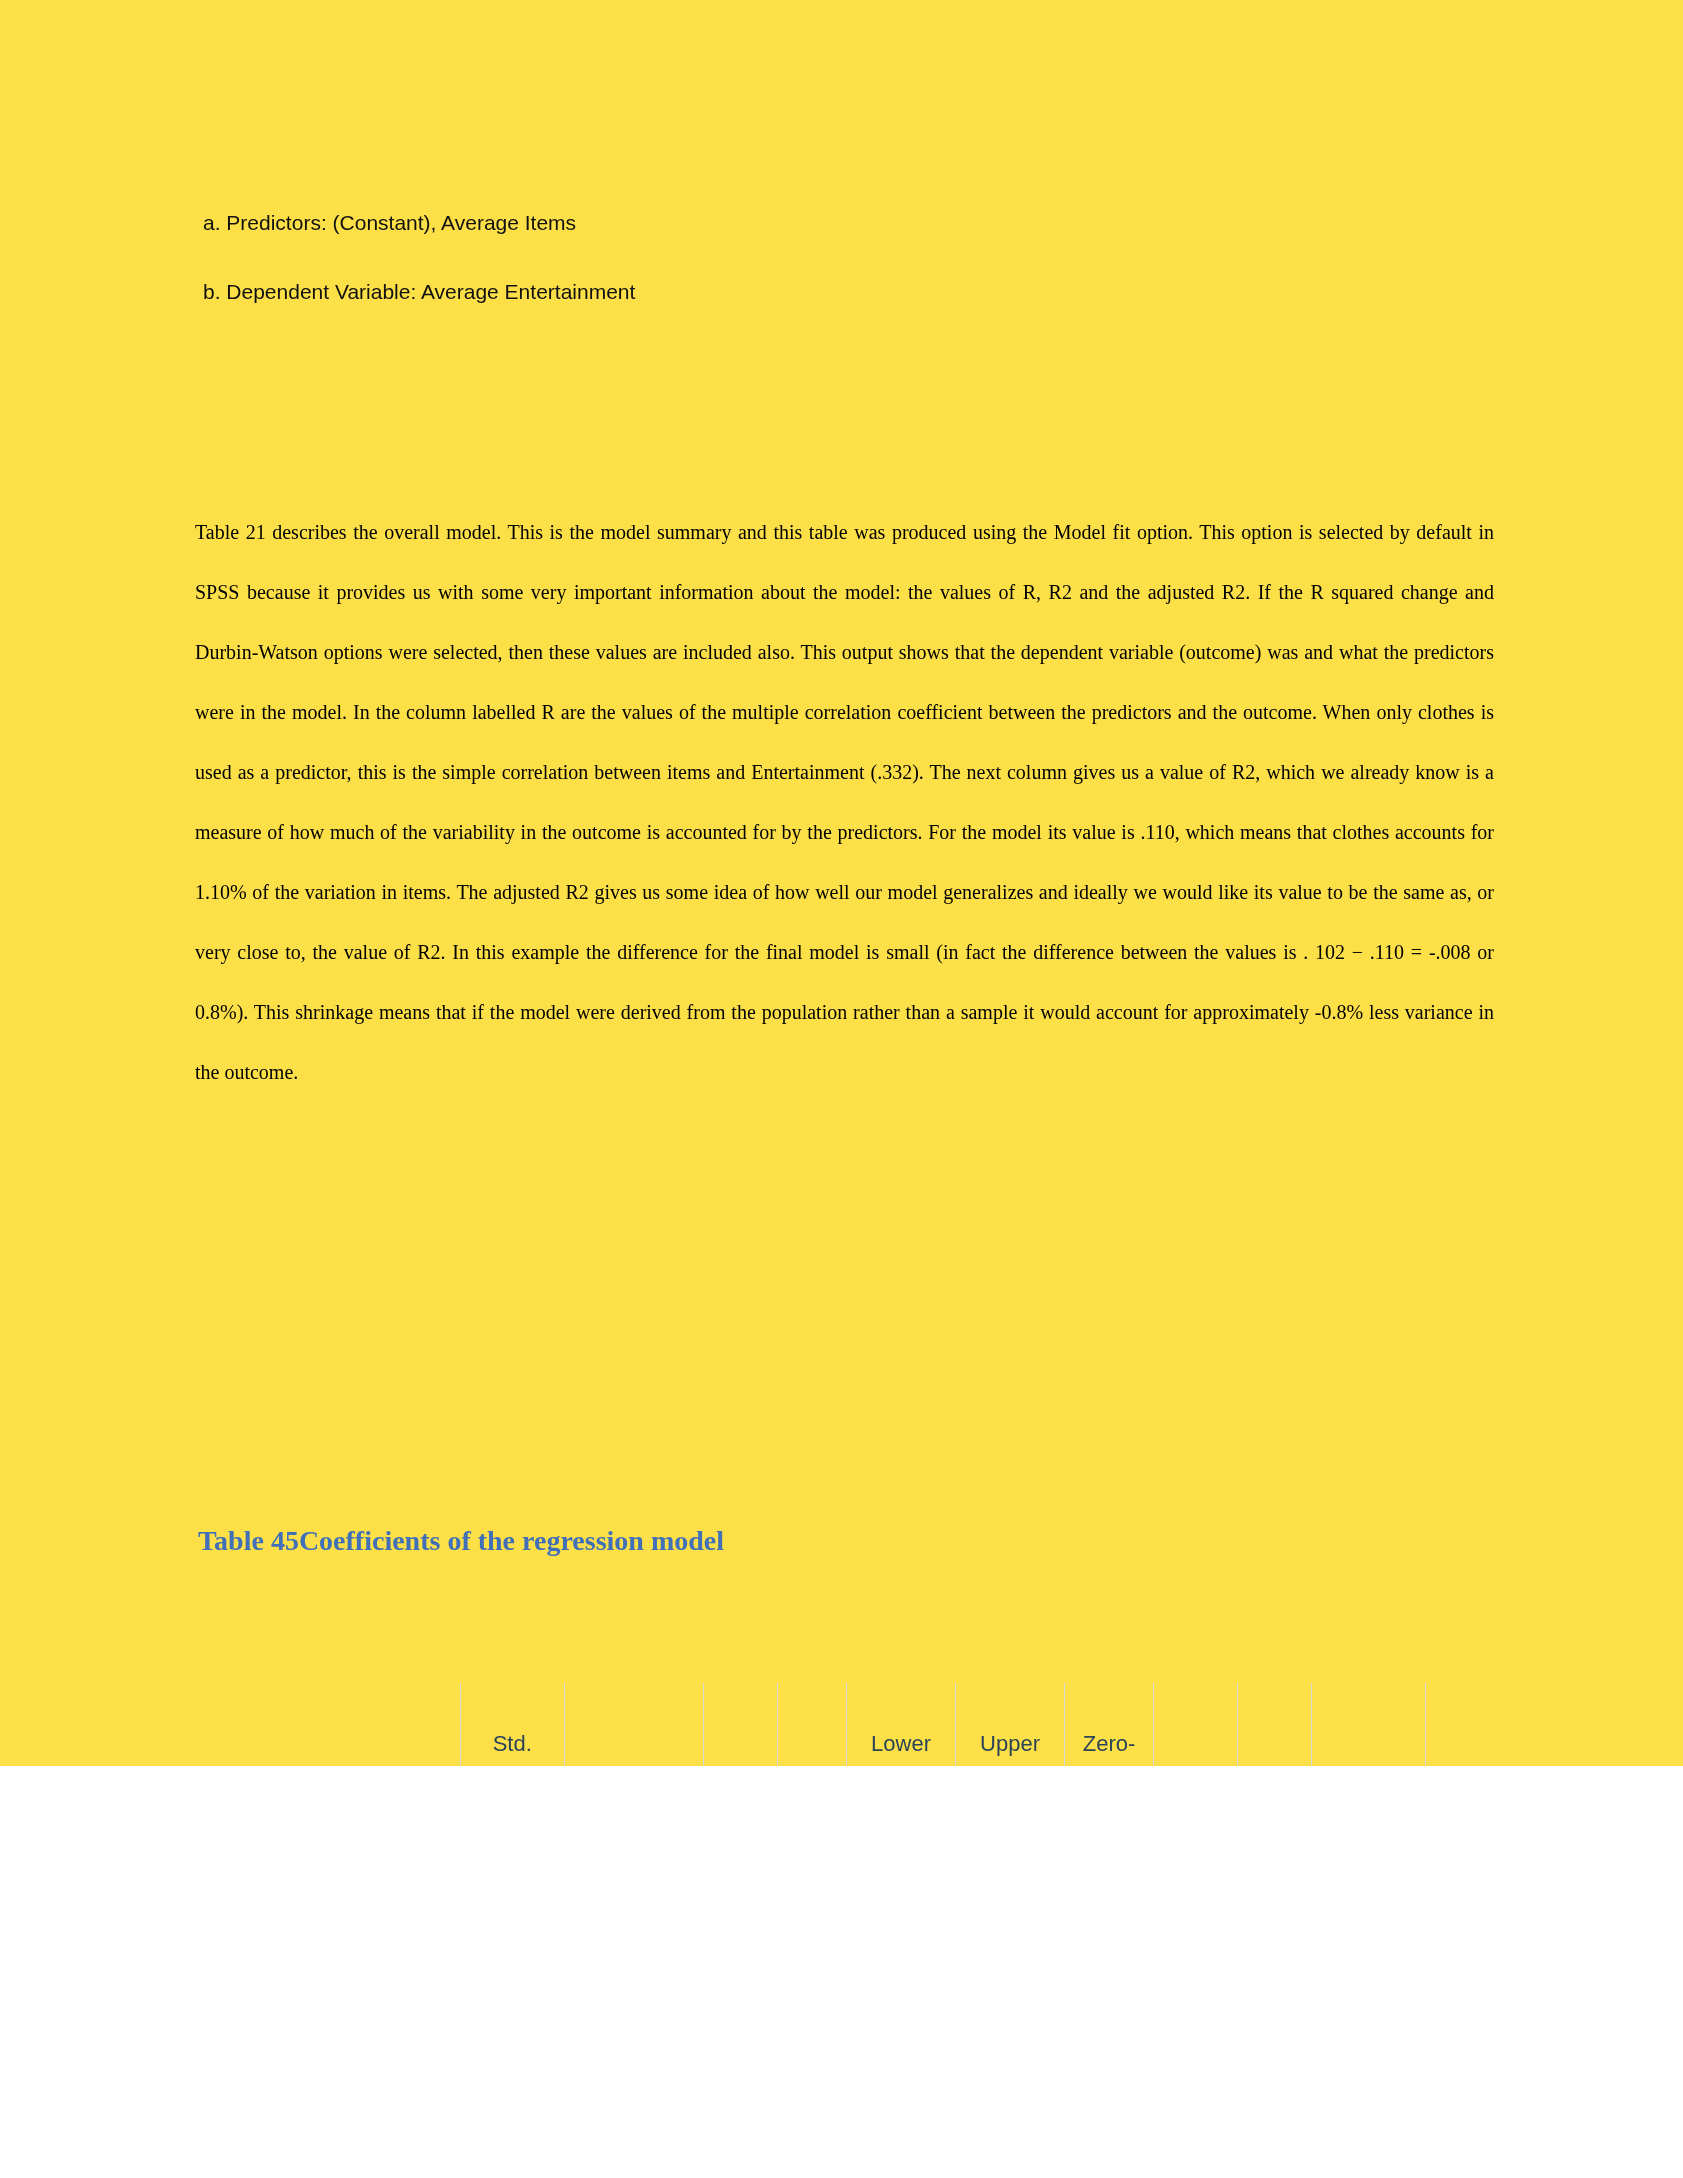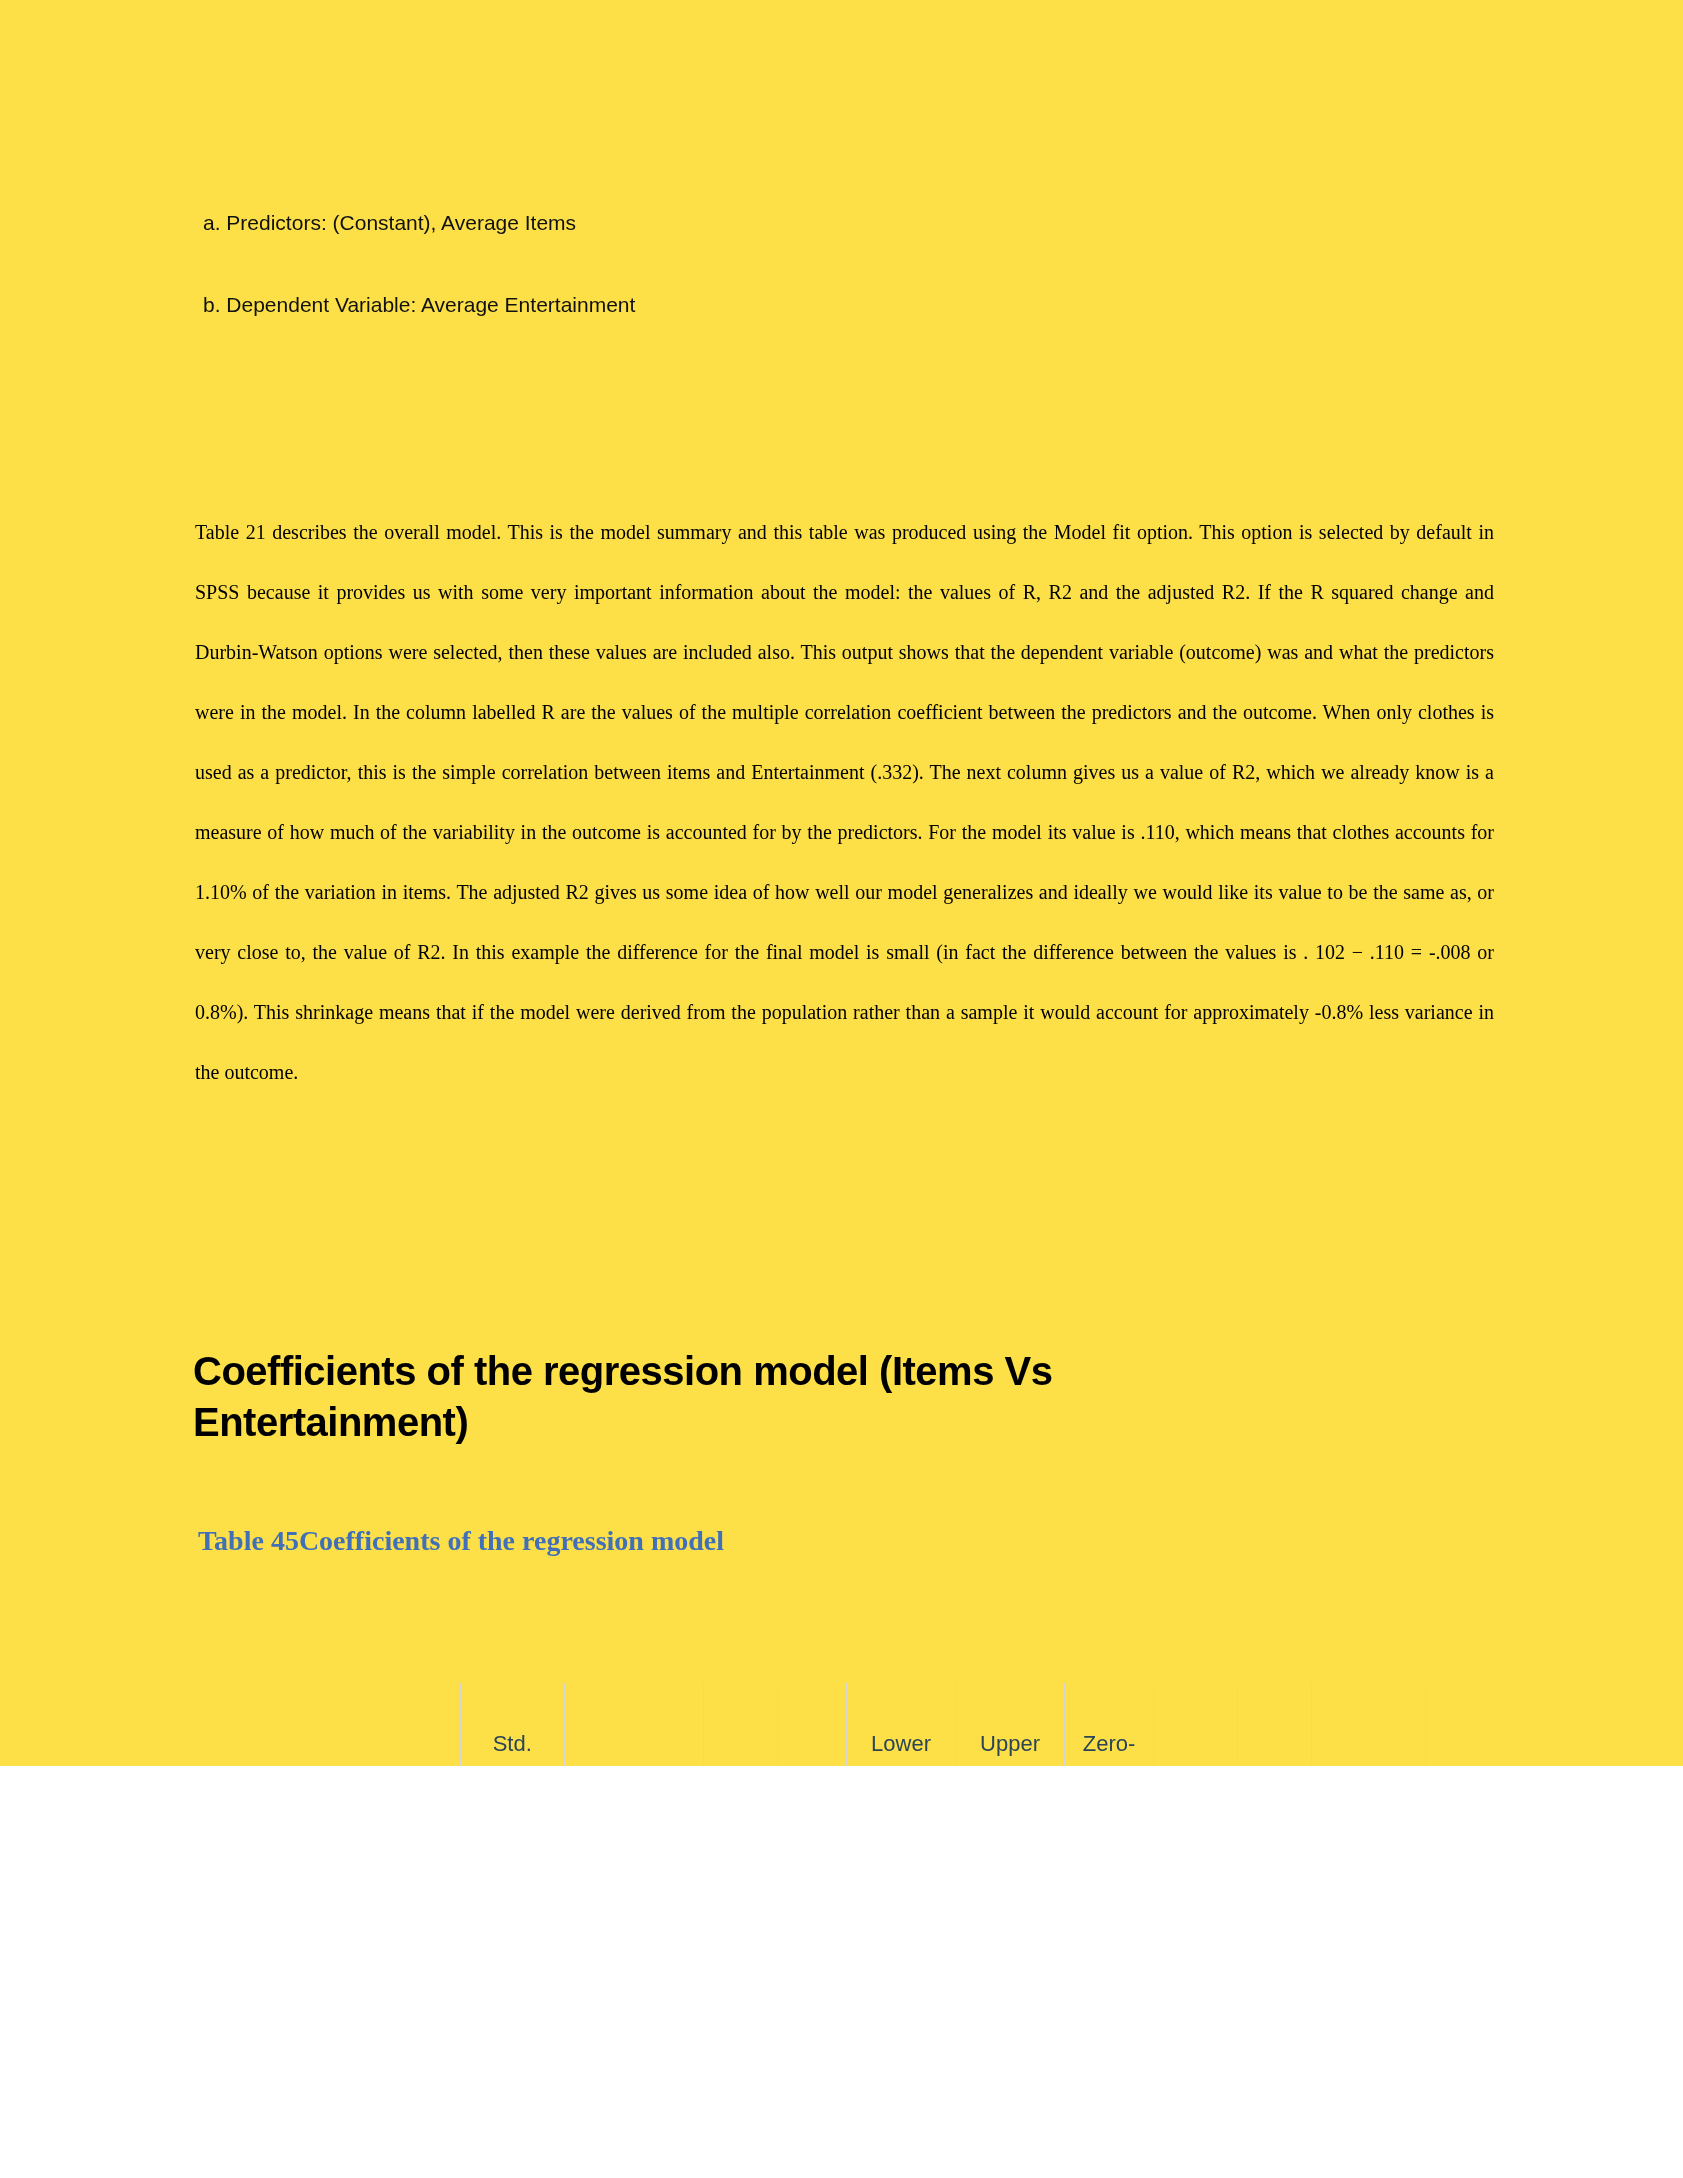--- a/index.html
+++ b/index.html
@@ -14,21 +14,21 @@
   }
   .footnote{
     position:absolute;
     left:203px;
     font-size:21px;
     line-height:26px;
     color:#111111;
     font-family:"Liberation Sans", sans-serif;
   }
   .fn-a{top:210px;}
-  .fn-b{top:292px;text-align:center;}
+  .fn-b{top:279px;text-align:center;}
   .body-paragraph{
     position:absolute;
     left:195px;
     top:502px;
     width:1299px;
     font-family:Liberation Serif, serif;
     font-size:20px;
     line-height:60px;
     text-align:justify;
     color:#000000;
@@ -97,21 +97,20 @@
 </head>
 <body>
 
 <div class="page">
 
   <div class="footnote fn-a">a. Predictors: (Constant), Average Items</div>
   <div class="footnote fn-b">b. Dependent Variable: Average Entertainment</div>
 
   <div class="body-paragraph">Table 21 describes the overall model. This is the model summary and this table was produced using the Model fit option. This option is selected by default in SPSS because it provides us with some very important information about the model: the values of R, R2 and the adjusted R2. If the R squared change and Durbin-Watson options were selected, then these values are included also. This output shows that the dependent variable (outcome) was and what the predictors were in the model. In the column labelled R are the values of the multiple correlation coefficient between the predictors and the outcome. When only clothes is used as a predictor, this is the simple correlation between items and Entertainment (.332). The next column gives us a value of R2, which we already know is a measure of how much of the variability in the outcome is accounted for by the predictors. For the model its value is .110, which means that clothes accounts for 1.10% of the variation in items. The adjusted R2 gives us some idea of how well our model generalizes and ideally we would like its value to be the same as, or very close to, the value of R2. In this example the difference for the final model is small (in fact the difference between the values is . 102 − .110 = -.008 or 0.8%). This shrinkage means that if the model were derived from the population rather than a sample it would account for approximately -0.8% less variance in the outcome.</div>
 
-  <h1 class="section-heading">Coefficients of the regression model (Items Vs Entertainment)</h1>
 
   <div class="table-caption">Table 45Coefficients of the regression model</div>
 
 
   <table class="coef">
     <colgroup>
       <col style="width:158px">
       <col style="width:104px">
       <col style="width:104px">
       <col style="width:139px">

